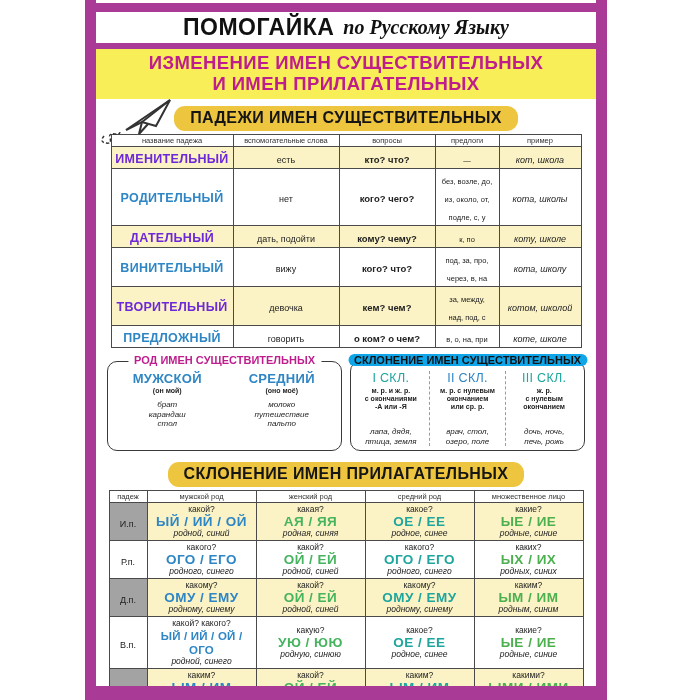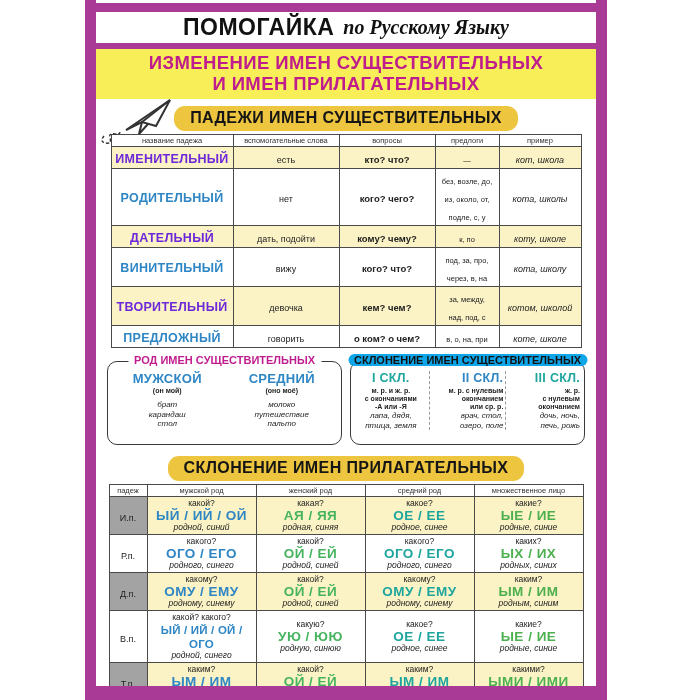--- a/index.html
+++ b/index.html
@@ -52,27 +52,27 @@
   .boxes { display:flex; justify-content:space-between; gap:8px; margin:13px 1px 0; }
   .box { position:relative; flex:1; border:1.5px solid #3a3a3a; border-radius:10px; padding:9px 2px 4px; min-height:84px; }
   .box-title {
     position:absolute; top:-8px; left:50%; transform:translateX(-50%);
     padding:0 6px; font-weight:bold; font-size:11px; white-space:nowrap; background:#fff;
   }
   .box-title.magenta { color:#bf1d8d; }
   .box-title.yellow { background:#0ea5e9; color:#111; border-radius:6px; }
   .box-cols { display:flex; }
   .box-col { flex:1; text-align:center; padding:0 2px; }
-  .decl .box-col + .box-col { border-left:1px dashed #9a9a9a;text-align:right; }
+  .decl .box-col + .box-col { border-left:1px dashed #9a9a9a; }
   .g-name { font-weight:bold; font-size:13px; letter-spacing:0.3px; }
   .g-pron { font-weight:bold; font-size:7px; color:#222; margin-top:1px; }
   .g-ex { font-style:italic; font-size:8px; line-height:9.5px; white-space:pre-line; margin-top:6px; color:#222; }
-  .d-name { font-weight:bold; font-size:12.5px; letter-spacing:0.3px; }
+  .d-name { font-weight:normal; font-size:12.5px; letter-spacing:0.3px; }
   .d-desc { font-weight:bold; font-size:7px; line-height:8px; white-space:pre-line; margin-top:2px; color:#222; }
-  .d-ex { font-style:italic; font-size:8px; line-height:9.5px; white-space:pre-line; margin-top:0; color:#222; }
+  .d-ex { font-style:italic; font-size:8px; line-height:9.5px; white-space:pre-line; margin-top:16px; color:#222; }
 
   .t2 { width:474px; }
   .t2 .c-p{width:38px}.t2 .c-g{width:109px}
   .t2 td { padding:2px 1px; }
   .t2 tr.hl td:first-child { background:#a3a3a3;margin-left:47px; }
   .case-label { font-size:9px; color:#222; }
   .q { font-size:8.5px; line-height:9.5px; color:#222; }
   .end { font-weight:bold; font-size:13.5px; line-height:14px; letter-spacing:0.5px; }
   .end.long { font-size:11.5px; letter-spacing:0.2px; }
   .ex { font-style:italic; font-size:8.5px; line-height:9.5px; color:#222; }

